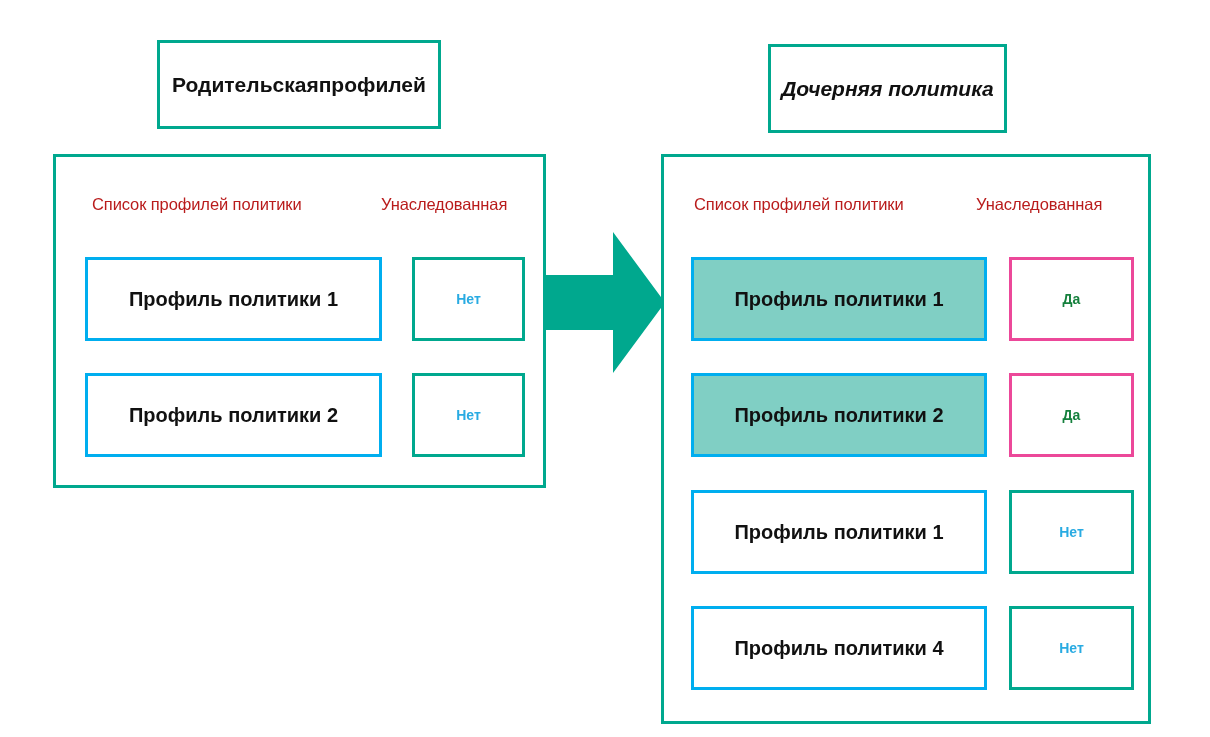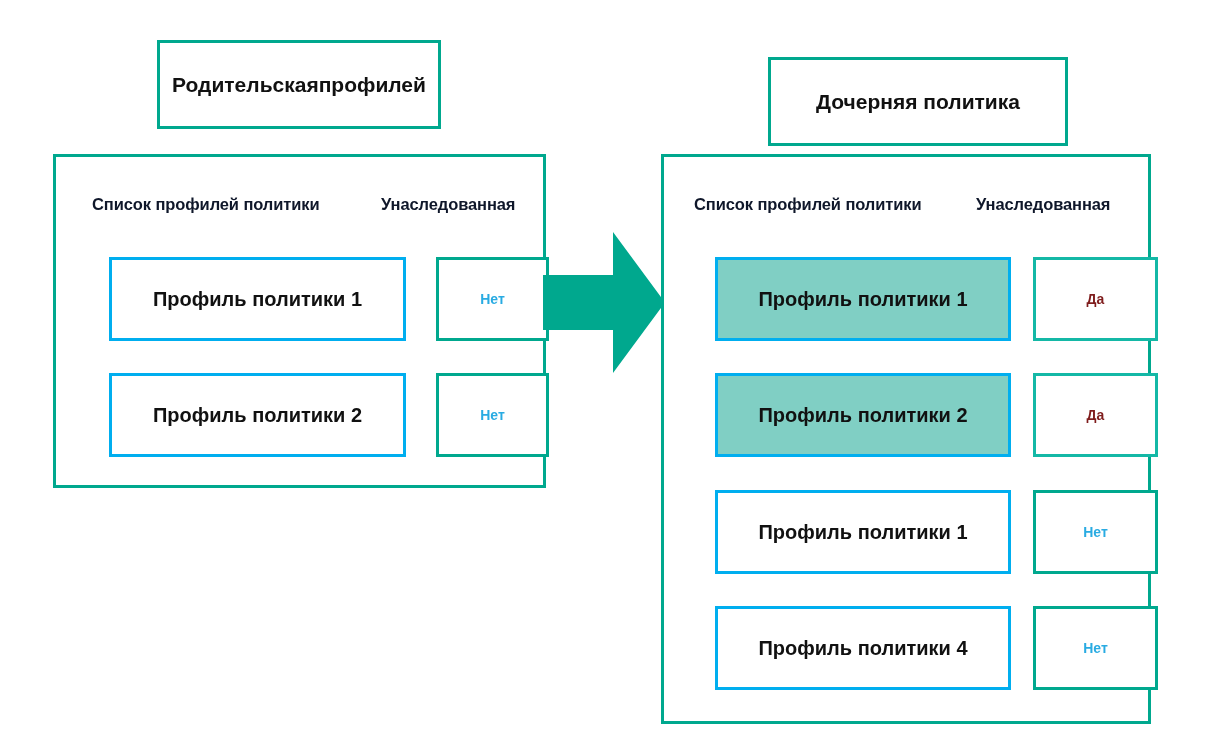--- a/index.html
+++ b/index.html
@@ -32,56 +32,55 @@
     align-items: center;
     justify-content: center;
     text-align: center;
     color: #111111;
     font-weight: bold;
     font-size: 21px;
     line-height: 1.30;
     padding: 4px 10px;
   }
   #parent-title-box { left: 157px; top: 40px; width: 284px; height: 89px; }
-  #child-title-box  { left: 768px; top: 57px; width: 300px; height: 89px; }
+  #child-title-box  { left: 768px; top: 44px; width: 239px; height: 89px; font-style: italic; }
 
   
   .panel {
     position: absolute;
     box-sizing: border-box;
     border: 3px solid #00a88e;
     background: #ffffff;
   }
   #parent-panel { left: 53px;  top: 154px; width: 493px; height: 334px; }
   #child-panel  { left: 661px; top: 154px; width: 490px; height: 570px; }
 
   
   .col-headers {
     position: absolute;
     display: flex;
     align-items: flex-end;
     white-space: nowrap;
   }
   .col-header {
-    color: #0f172a;
-    font-weight: bold;
+    color: #b91c1c;
+    font-weight: normal;
     font-size: 16.5px;
     letter-spacing: -0.1px;
   }
   #parent-headers { left: 36px; top: 38px; }
   #child-headers  { left: 30px; top: 38px; }
   #parent-headers .col-header.list { width: 289px; }
   #child-headers  .col-header.list { width: 282px; }
 
   
   .row {
     position: absolute;
     display: flex;
     align-items: center;
-    margin-left: 24px;
   }
   .profile-box {
     box-sizing: border-box;
     border: 3px solid #00aeef;
     background: #ffffff;
     display: flex;
     align-items: center;
     justify-content: center;
     color: #111111;
     font-weight: bold;
@@ -99,22 +98,22 @@
     justify-content: center;
     font-weight: bold;
     font-size: 14px;
     white-space: nowrap;
   }
   .inherit-box.no {
     border: 3px solid #00a88e;
     color: #29abe2;
   }
   .inherit-box.yes {
-    border: 3px solid #14b8a6;
-    color: #7f1d1d;
+    border: 3px solid #ec4899;
+    color: #15803d;
   }
 
   
   #parent-panel .row { left: 29px; width: 440px; height: 84px; }
   #parent-panel .profile-box { width: 297px; height: 84px; }
   #parent-panel .inherit-box { width: 113px; height: 84px; margin-left: 30px; }
   #parent-row-1 { top: 100px; }
   #parent-row-2 { top: 216px; }
 
   

